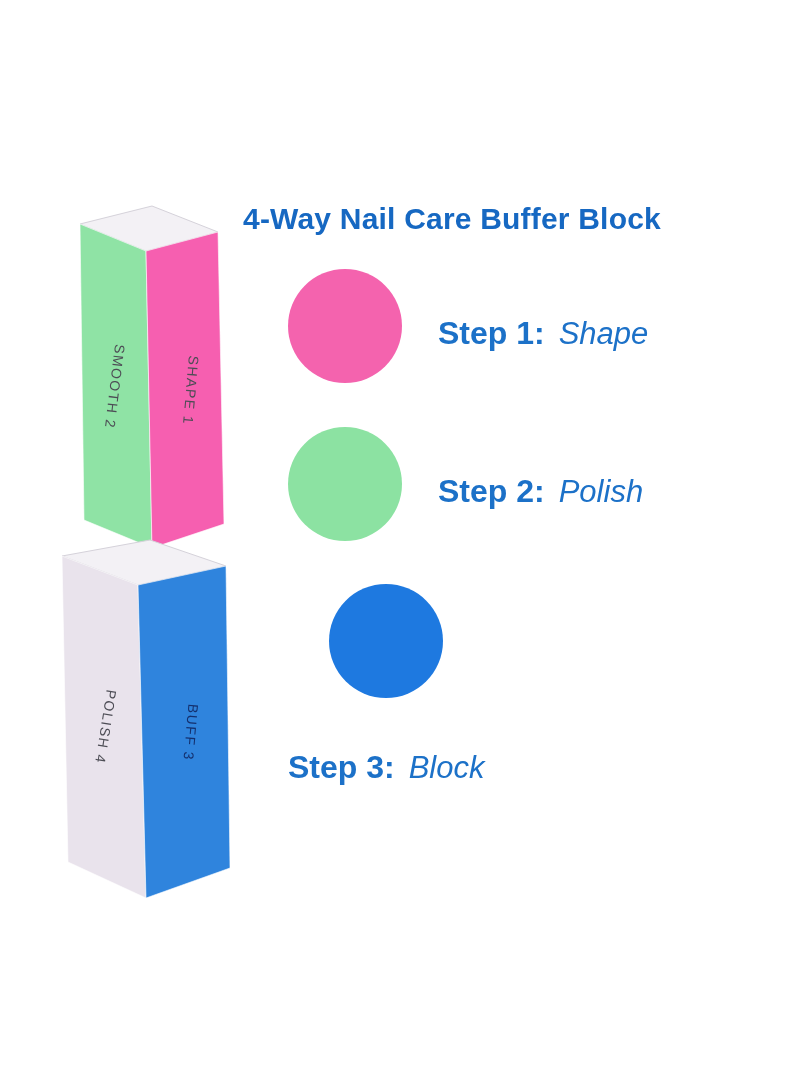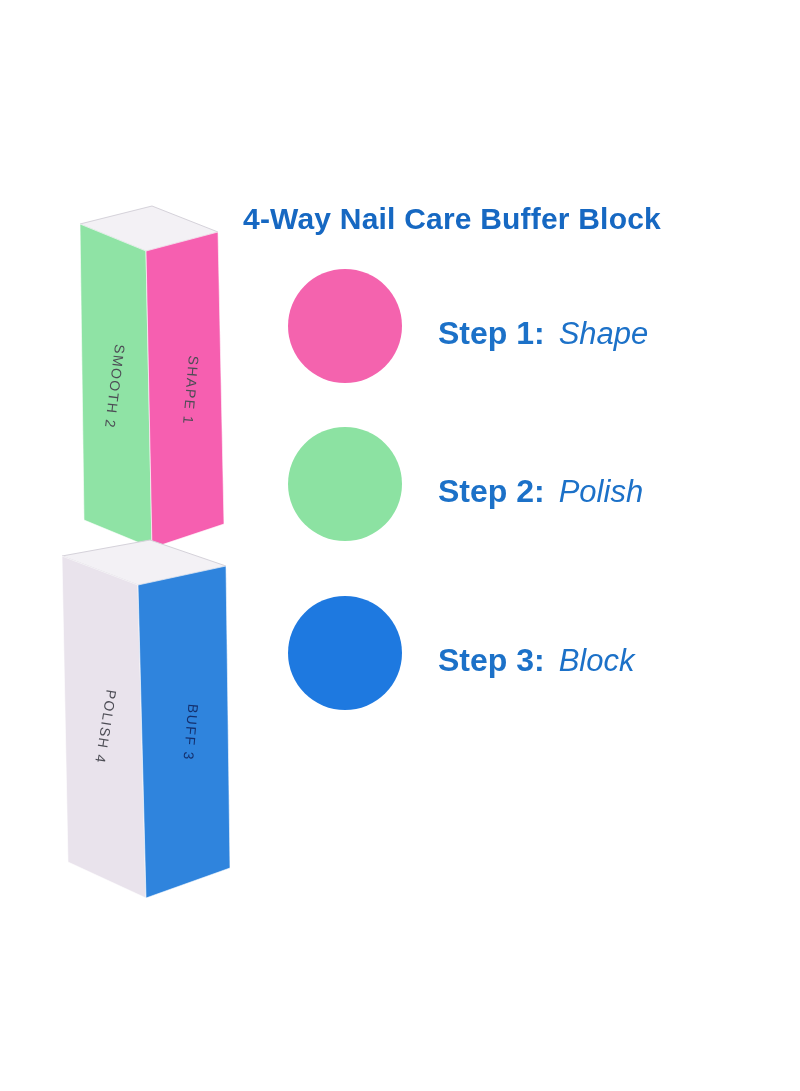--- a/index.html
+++ b/index.html
@@ -94,21 +94,21 @@
   </div>
 
   <div class="step-row" style="top:427px;">
     <div class="step-circle" style="background-color: rgb(140, 226, 162);"></div>
     <div class="step-text">
       <span class="step-label">Step 2:</span>
       <span class="step-name">Polish</span>
     </div>
   </div>
 
-  <div class="step-row" style="top:596px;">
+  <div class="step-row" style="top:584px;flex-direction:column;">
     <div class="step-circle" style="background-color: rgb(30, 121, 224);"></div>
     <div class="step-text">
       <span class="step-label">Step 3:</span>
       <span class="step-name">Block</span>
     </div>
   </div>
 
 
 </div>
 

